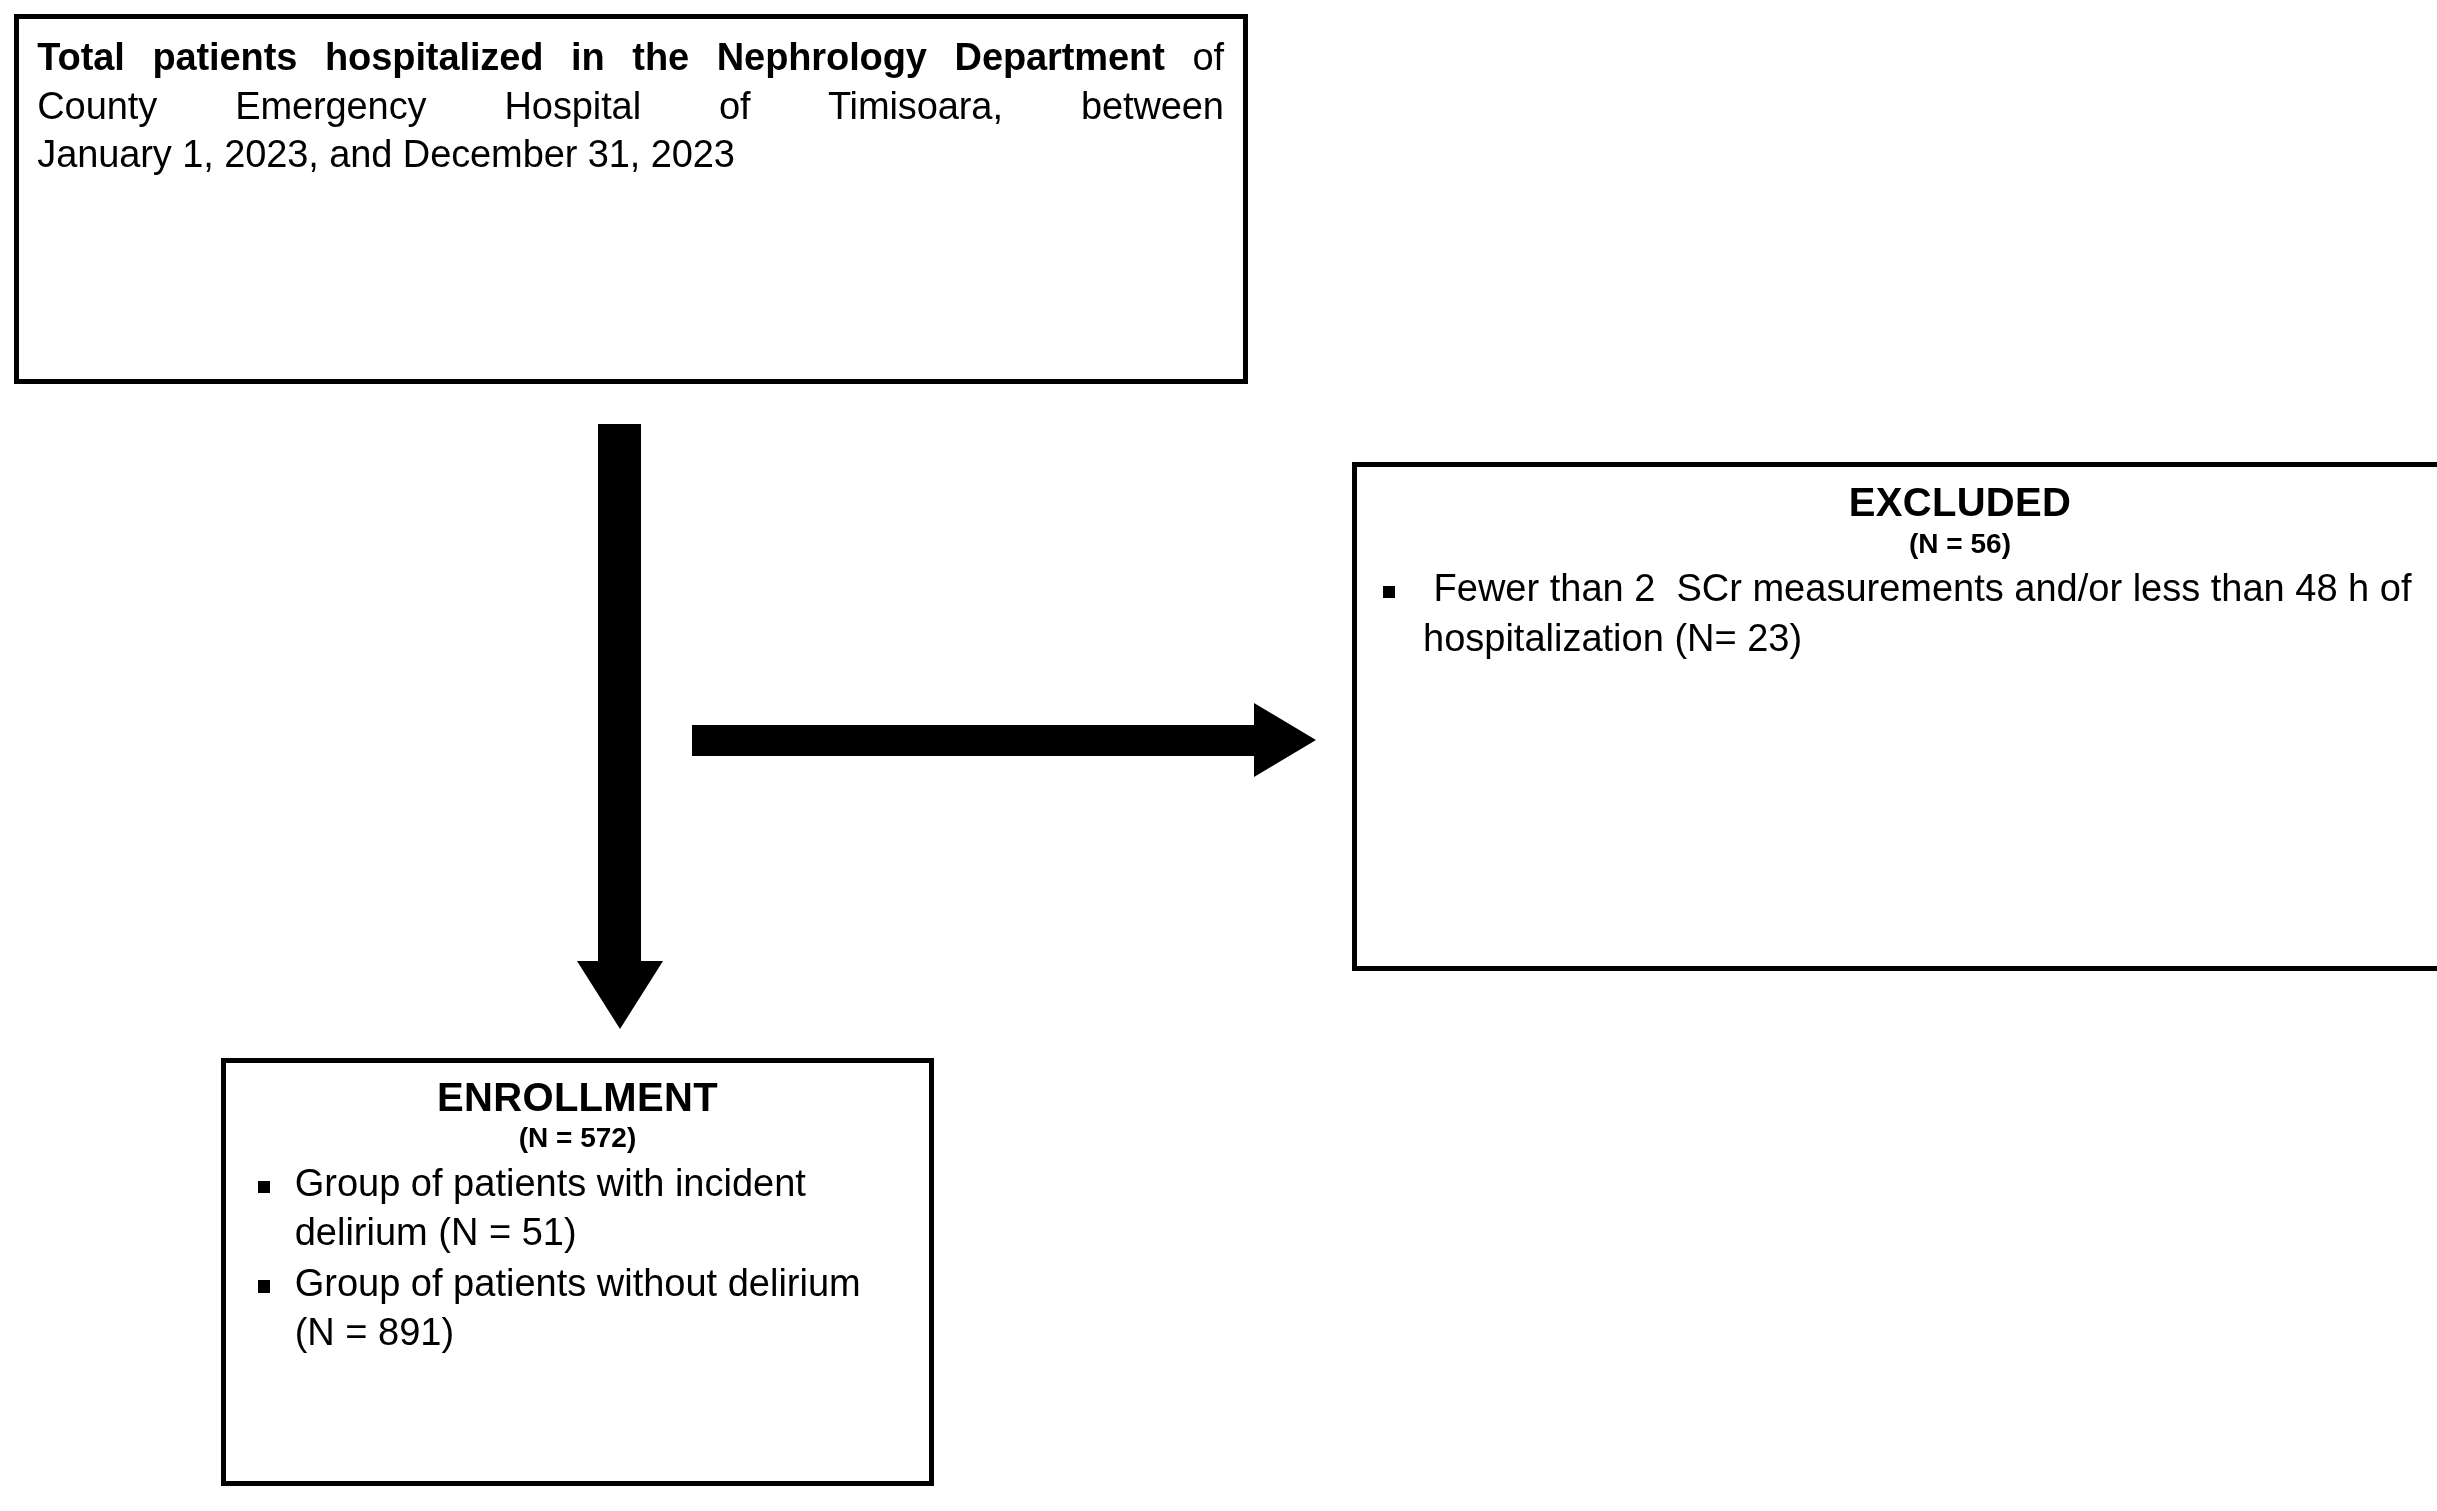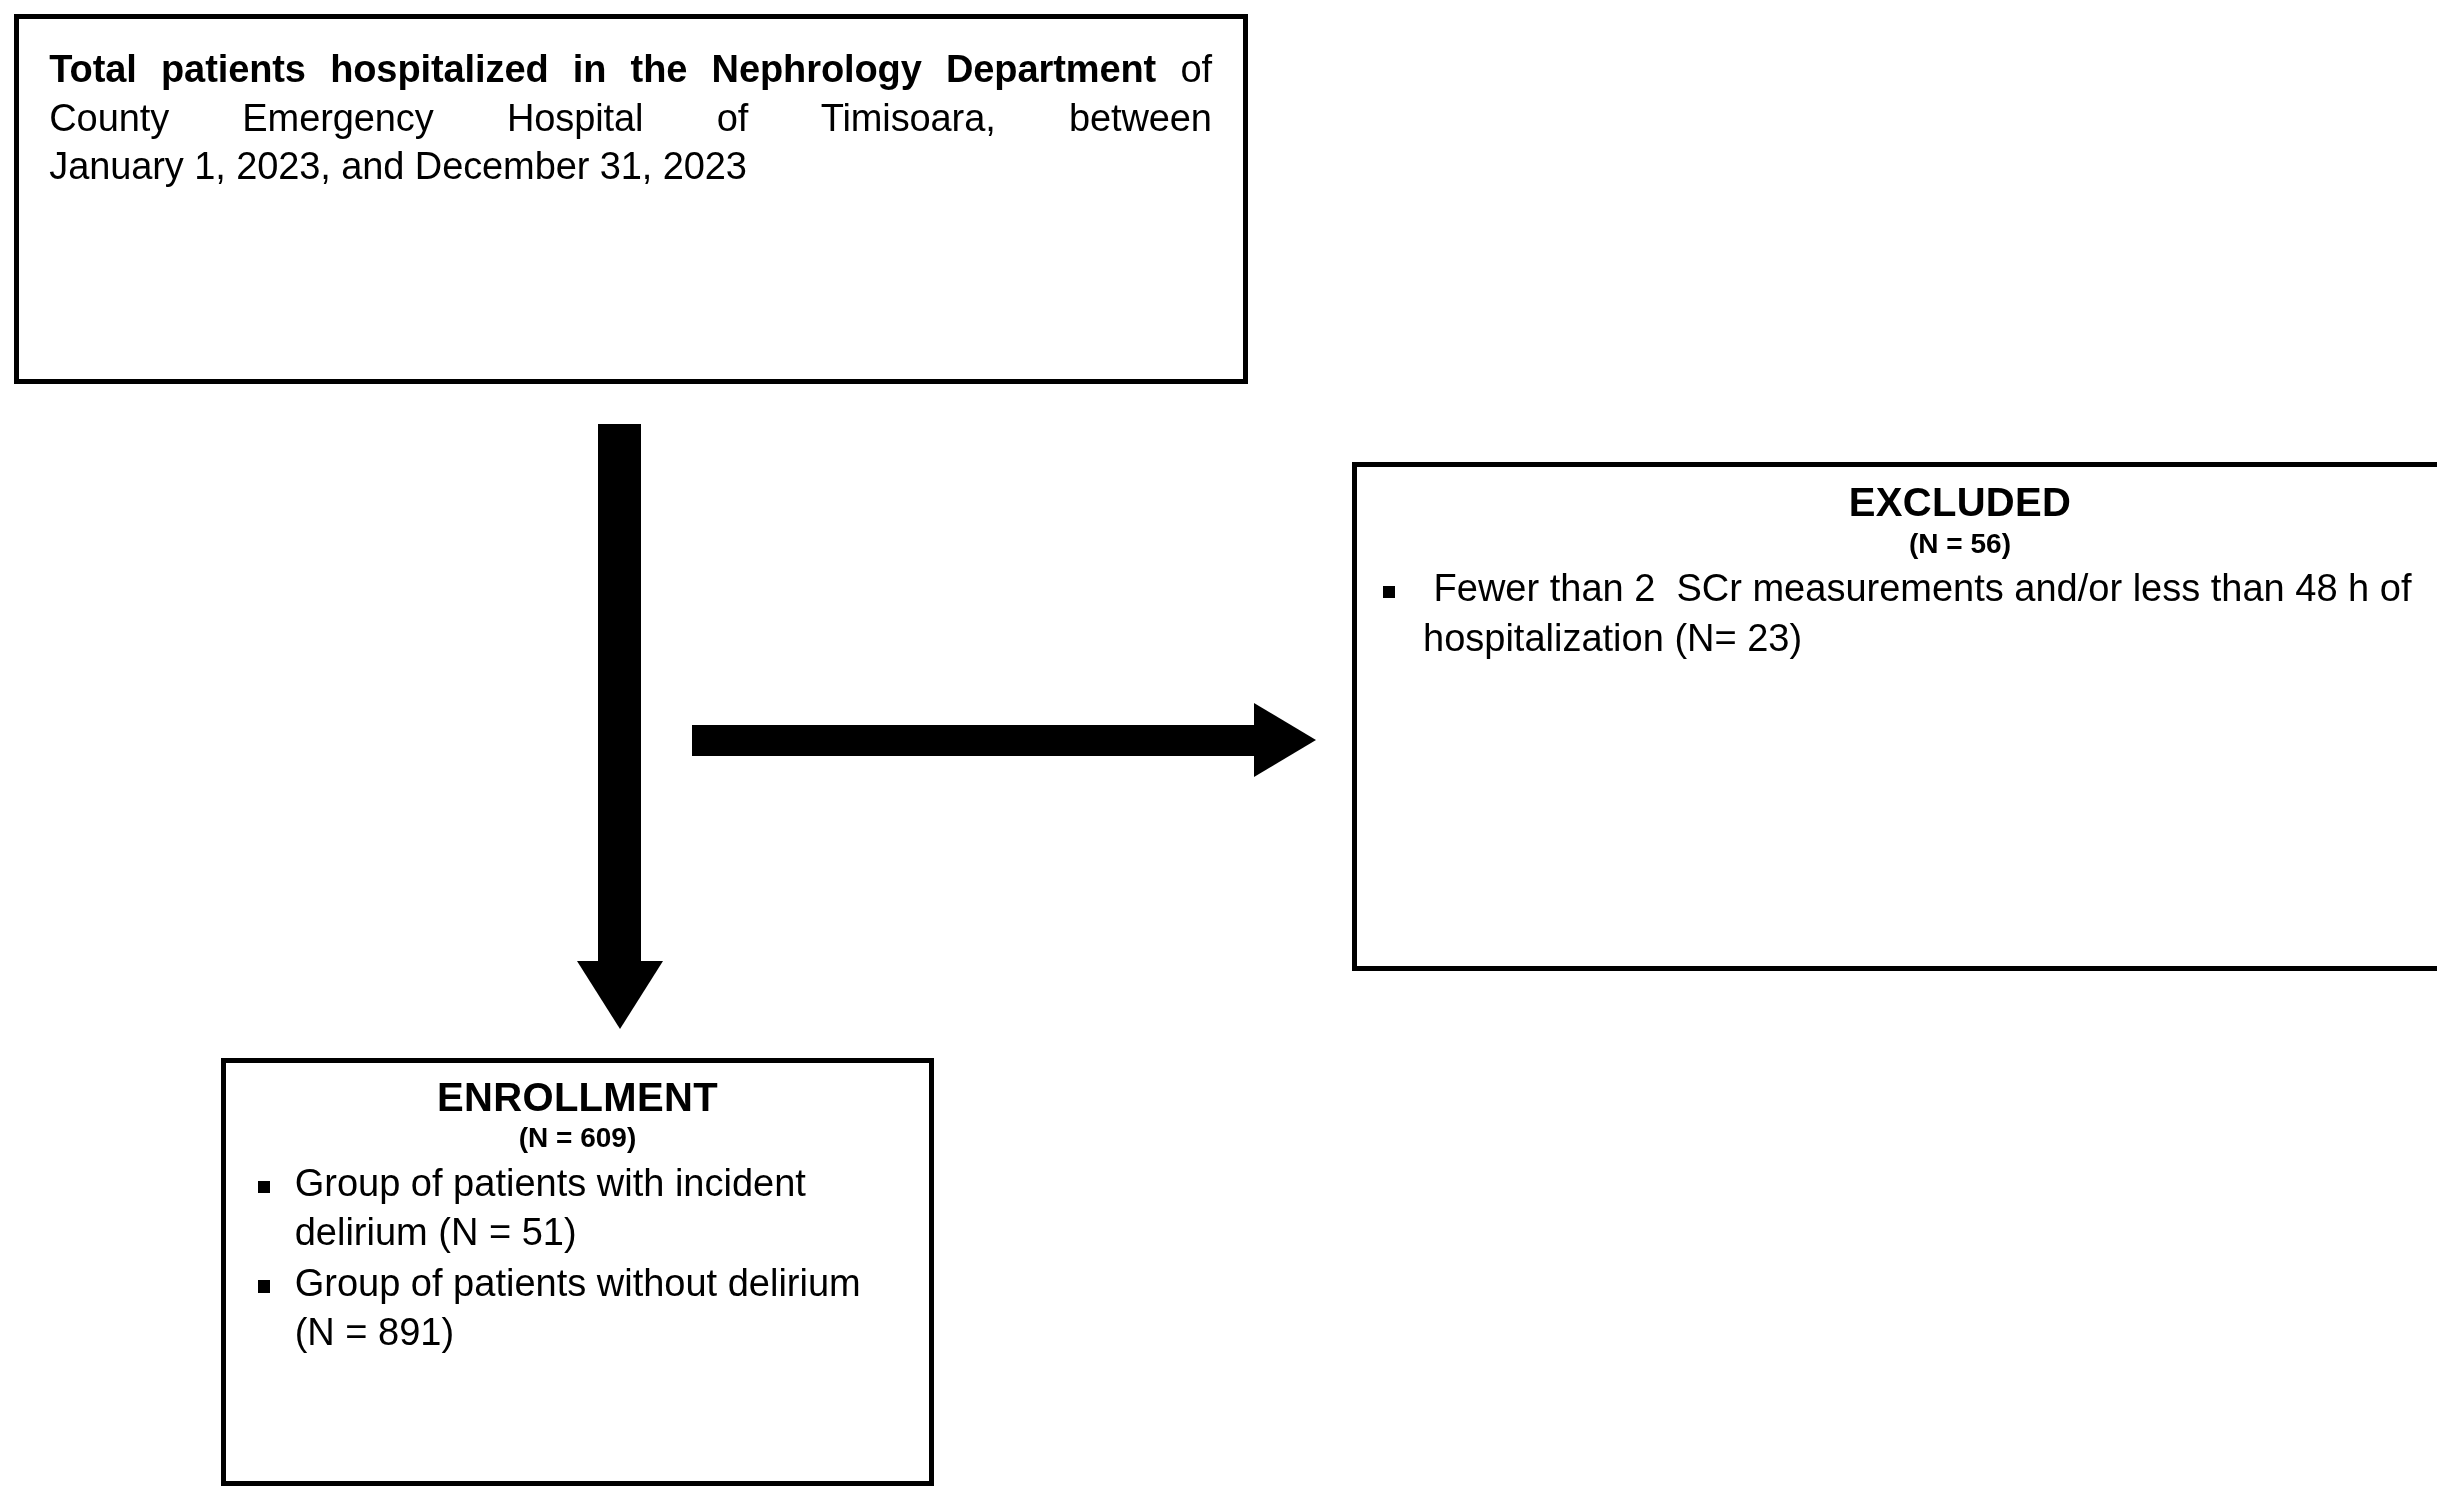--- a/index.html
+++ b/index.html
@@ -47,21 +47,21 @@
     padding: 11.3px 14.7px 9px 14.7px;
   }
 
   
   .para {
     font-size: 38px;
     line-height: 1.28;
     text-align: justify;
     text-align-last: justify;
     letter-spacing: -0.1px;
-    margin: 16px;
+    margin: 4px;
   }
   .para .b { font-weight: 700; }
   .para .lastline {
     display: block;
     text-align: left;
     text-align-last: left;
   }
   .n-line {
     font-size: 38px;
     font-weight: 700;
@@ -151,21 +151,21 @@
   <div class="flow-box" id="box-excluded">
     <p class="box-title">EXCLUDED</p>
     <p class="box-count">(N = 56)</p>
     <ul class="bullets">
       <li> Fewer than 2  SCr measurements and/or less than 48 h of hospitalization (N= 23)</li>
     </ul>
   </div>
 
   <div class="flow-box" id="box-enrollment">
     <p class="box-title">ENROLLMENT</p>
-    <p class="box-count">(N = 609)</p>
+    <p class="box-count">(N = 572)</p>
     <ul class="bullets">
       <li>Group of patients with incident delirium (N = 51)</li>
       <li>Group of patients without delirium  (N = 891)</li>
     </ul>
   </div>
 
   <div class="arrow-v-shaft" style="left:598px; top:424px; width:43px; height:539px;"></div>
   <div class="arrow-v-head" style="left:577px; top:961px;"></div>
 
   <div class="arrow-h-shaft" style="left:692px; top:725px; width:564px; height:30.5px;"></div>

